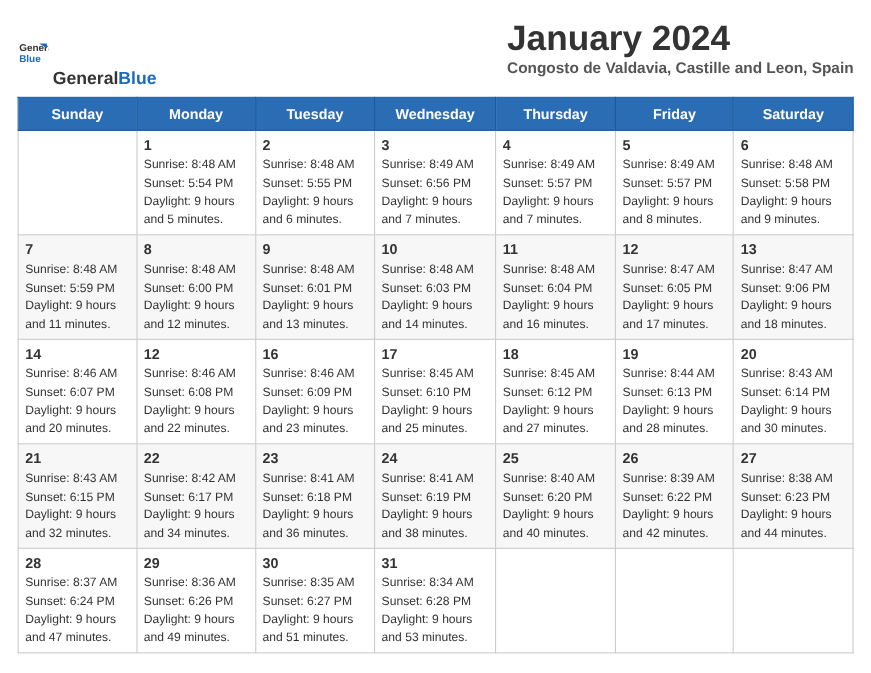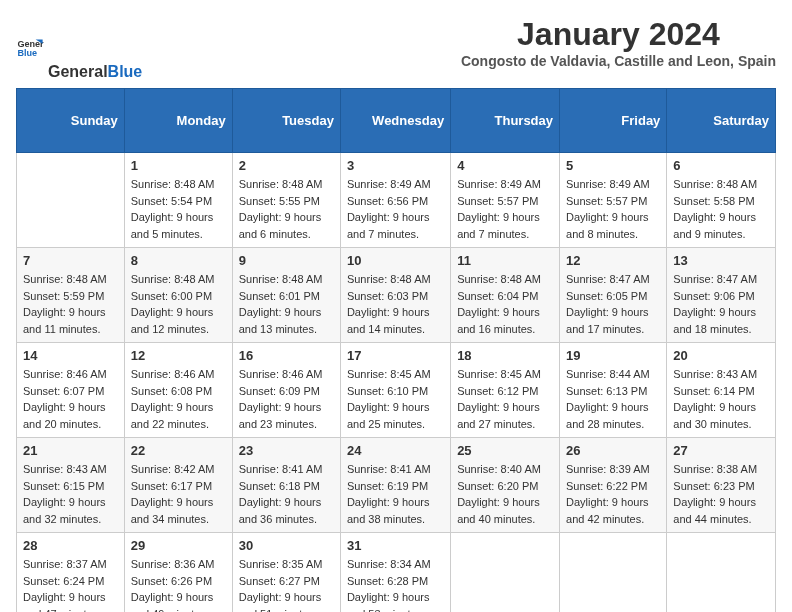--- a/index.html
+++ b/index.html
@@ -19,43 +19,43 @@
     .logo {
       display: flex;
       align-items: center;
       gap: 4px;
     }
     .logo-icon {
       width: 28px;
       height: 28px;
     }
     .title-area {
-      text-align: center;
+      text-align: left;
     }
     .month-title {
       font-size: 32px;
       font-weight: bold;
       color: #333;
     }
     .subtitle {
       font-size: 14px;
       color: #555;
       font-weight: bold;
     }
     table {
       width: 100%;
       border-collapse: collapse;
       margin-top: 8px;
     }
     thead tr th {
       background-color: #2a6db5;
       color: #fff;
       font-size: 13px;
-      padding: 24px 6px;
-      text-align: right;
+      padding: 7px 6px;
+      text-align: center;
       border: 1px solid #1e5a9a;
     }
     tbody tr td {
       border: 1px solid #ccc;
       vertical-align: top;
       padding: 5px 6px;
       width: 113px;
       min-height: 80px;
       font-size: 11px;
       color: #333;

